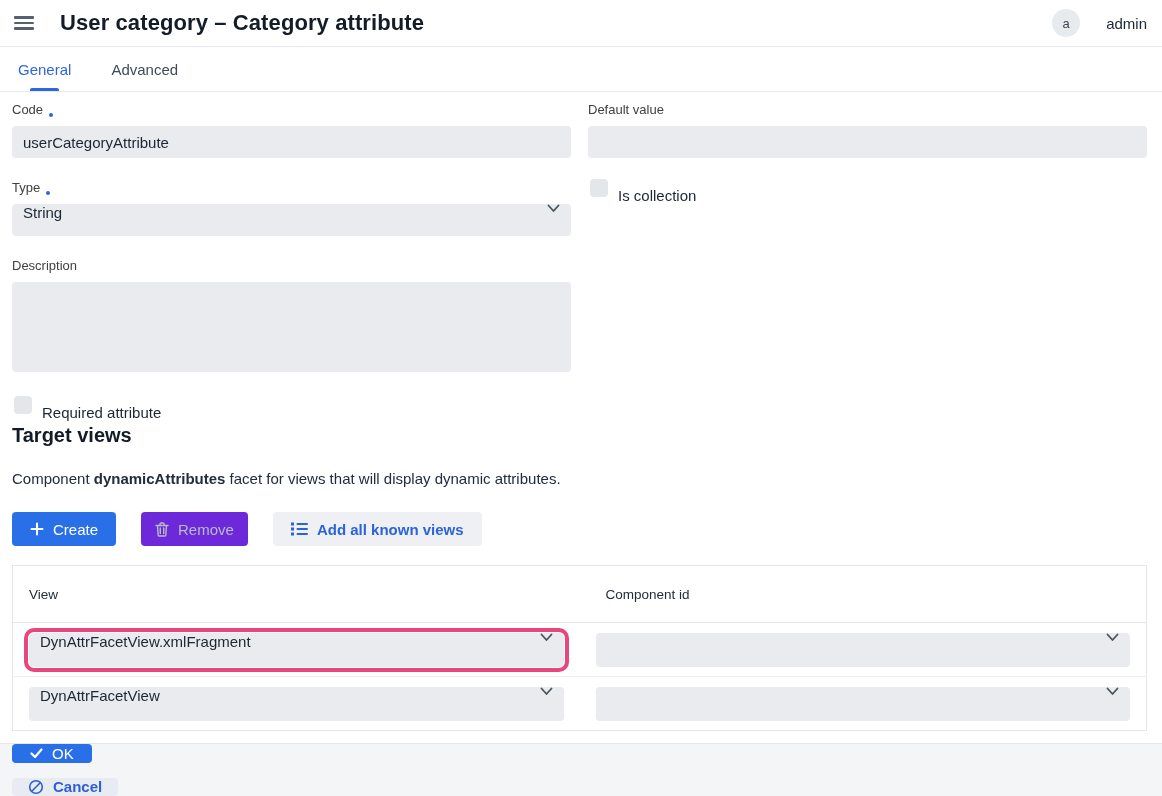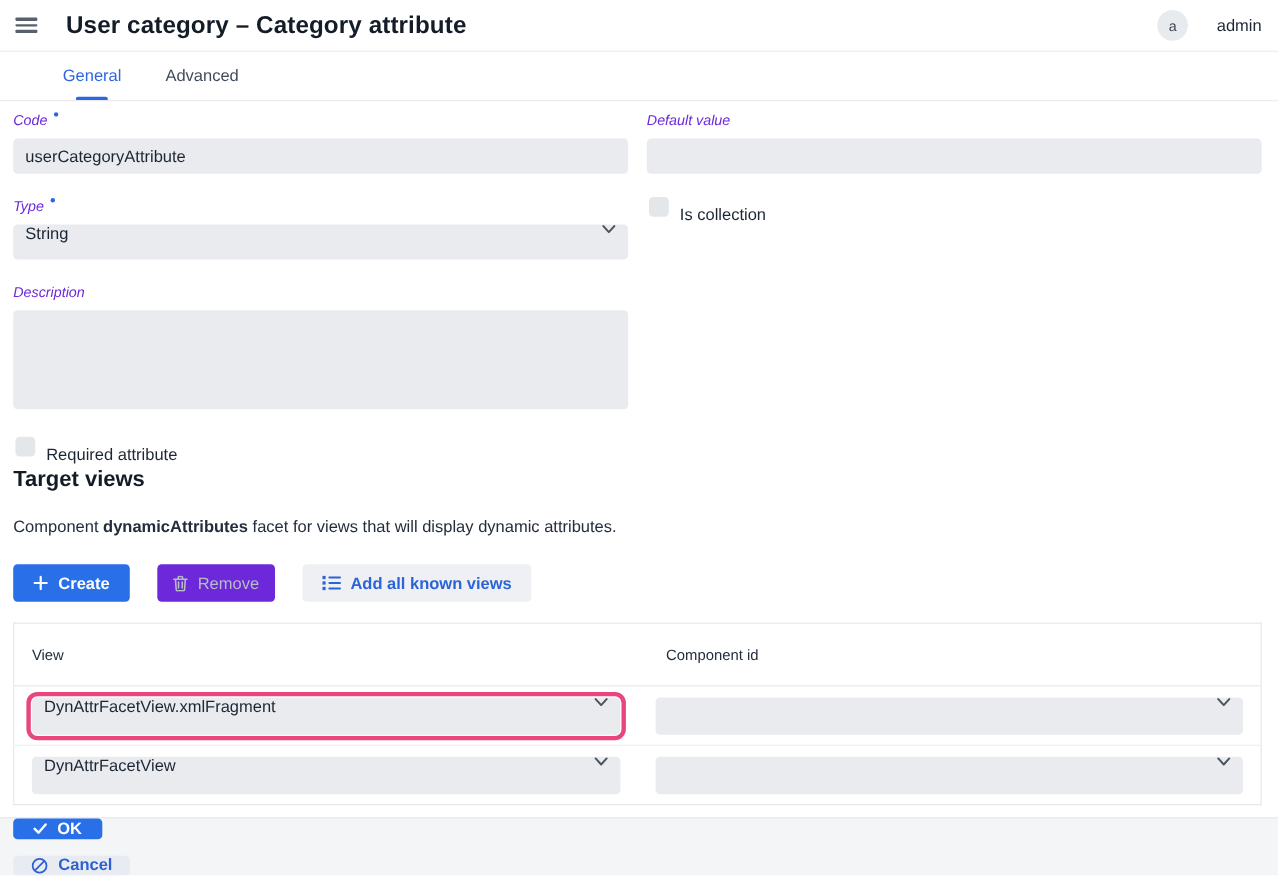--- a/index.html
+++ b/index.html
@@ -35,36 +35,36 @@
   
   .tabbar {
     height: 45px;
     display: flex;
     align-items: center;
     padding: 0 18px;
     gap: 40px;
     border-bottom: 1px solid #e8eaee;
   }
   .tab { font-size: 15px; color: #414c5a; cursor: pointer; position: relative; height: 100%; display: flex; align-items: center; }
-  .tab.active { color: #2e67dd; margin-left: 39px; }
+  .tab.active { color: #2e67dd; }
   .tab.active::after {
     content: ""; position: absolute; left: 12px; right: 12px; bottom: 0;
     height: 3px; background: #2e67dd; border-radius: 2px 2px 0 0;
   }
   .tab.active { padding: 0 0; }
 
   
   .form-area {
     display: grid;
     grid-template-columns: 1fr 1fr;
     column-gap: 17px;
     padding: 10px 15px 0 12px;
   }
   .field { margin-bottom: 22px; }
-  .field-label { font-size: 13px; color: #6d28d9; margin-bottom: 9px; display: flex; align-items: flex-start; font-style: italic; }
+  .field-label { font-size: 13px; color: #404040; margin-bottom: 9px; display: flex; align-items: flex-end; }
   .req-dot { width: 4px; height: 4px; border-radius: 50%; background: #2e67dd; display: inline-block; margin-left: 6px; }
   .text-input, .textarea, .selectbox {
     width: 100%;
     background: #e9ebee;
     border: none;
     border-radius: 4px;
     font-family: "Liberation Sans", sans-serif;
     font-size: 15px;
     color: #1c2634;
   }
@@ -91,21 +91,21 @@
   .section-desc { font-size: 15px; color: #232d3c; margin-top: 23px; }
   .section-desc b { font-weight: 700; }
 
   .btn-row { display: flex; align-items: center; margin-top: 25px; gap: 25px; }
   .btn {
     height: 34px; border: none; border-radius: 4px;
     font-family: "Liberation Sans", sans-serif;
     font-size: 15px; display: inline-flex; align-items: center; gap: 9px;
     cursor: pointer; padding: 0 18px;
   }
-  .btn-primary { background: #2970e8; color: #ffffff; font-weight: 700; }
+  .btn-primary { background: #2970e8; color: #ffffff; font-weight: 400; }
   .btn-disabled { background: #6d28d9; color: #b7bdc7; cursor: default; padding: 0 14px; }
   .btn-ghost { background: #eef0f3; color: #2b63d9; font-weight: 600; }
   .btn .ic { display: inline-flex; }
 
   
   .views-table {
     margin: 19px 15px 0 12px;
     border: 1px solid #e4e6ea;
     width: 1135px;
     border-collapse: collapse;

